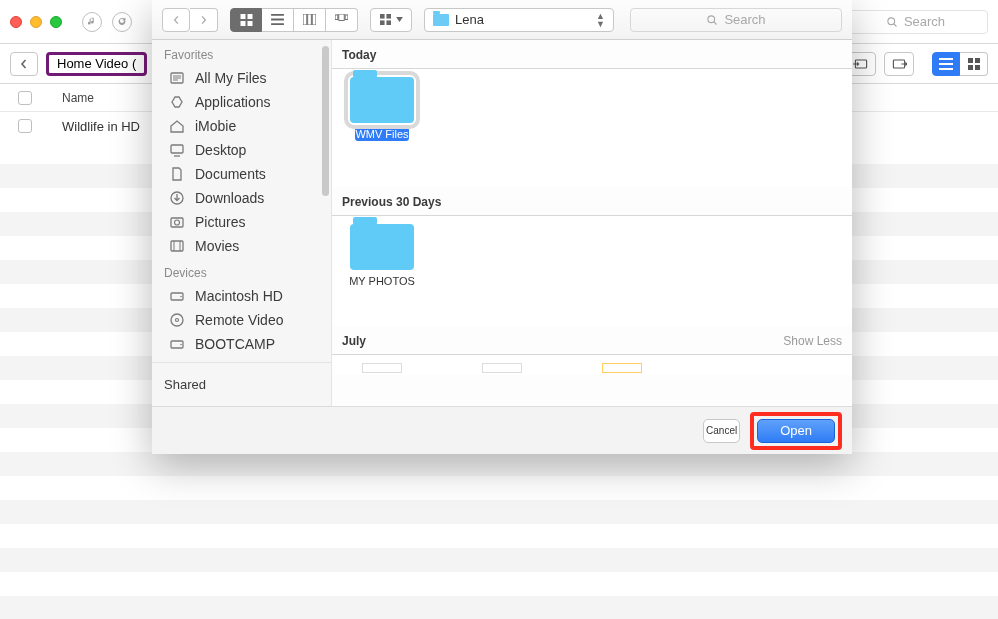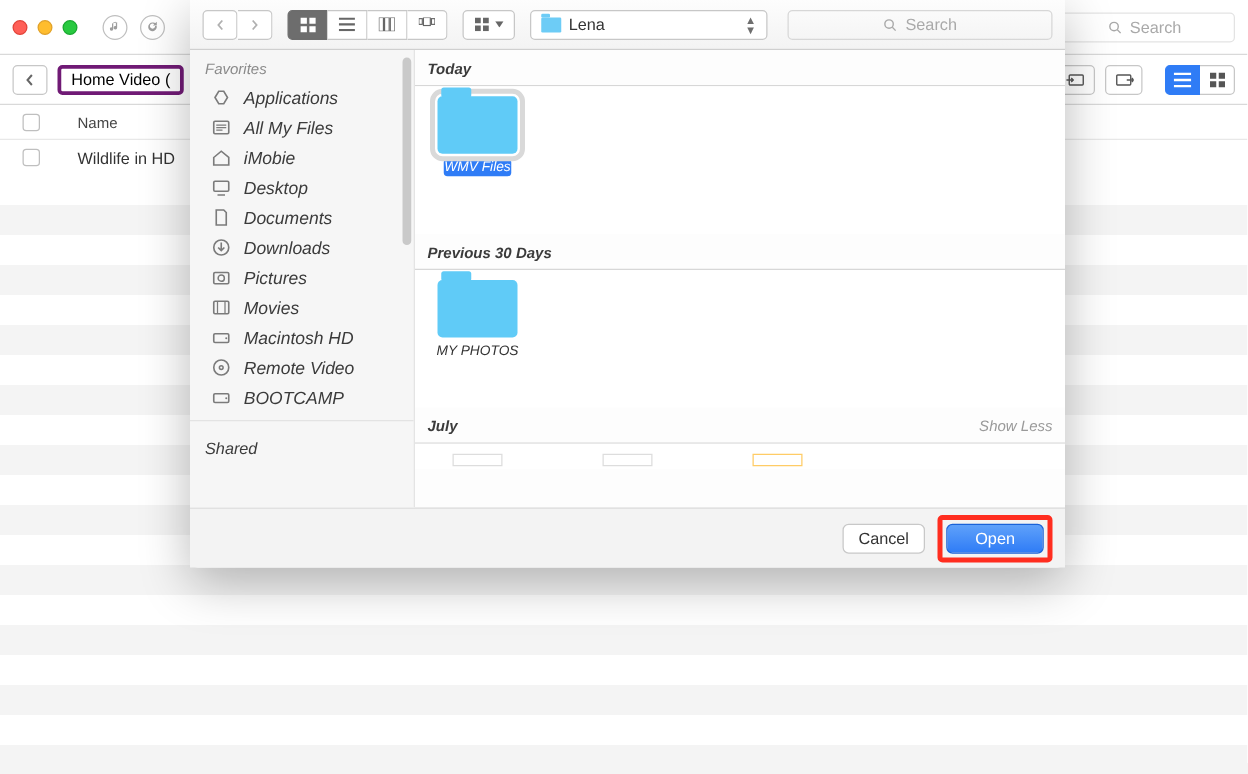--- a/index.html
+++ b/index.html
@@ -36,39 +36,39 @@
   .view-seg .small-btn { width: 32px; padding: 0; font-size: 13px; color: #666; }
   .view-seg .small-btn:not(:first-child) { border-left: none; border-radius: 0; }
   .view-seg .small-btn:first-child { border-top-right-radius: 0; border-bottom-right-radius: 0; }
   .view-seg .small-btn:last-child { border-top-left-radius: 0; border-bottom-left-radius: 0; border-top-right-radius: 4px; border-bottom-right-radius: 4px; }
   .view-seg .small-btn.active { background: #6d6d6d; color: #fff; border-color: #6d6d6d; }
   .group-btn { font-size: 12px; padding: 0 8px; }
   .loc-btn { width: 190px; justify-content: space-between; padding: 0 8px; font-size: 13px; color: #333; }
   .loc-btn .fld-ic { width: 16px; height: 12px; background: #6dccf6; border-radius: 1px; margin-right: 6px; display: inline-block; position: relative; }
   .loc-btn .fld-ic::before { content: ""; position: absolute; top: -3px; left: 0; width: 7px; height: 3px; background: #6dccf6; border-radius: 1px; }
   .dlg-search { flex: 1; height: 24px; border: 1px solid #d7d7d7; border-radius: 4px; display: flex; align-items: center; justify-content: center; gap: 6px; color: #a9a9a9; font-size: 13px; max-width: 240px; margin-left: 4px; }
-  .dlg-body { flex: 1; display: flex; overflow: hidden; font-style: italic; }
+  .dlg-body { flex: 1; display: flex; overflow: hidden; }
   .sidebar { width: 180px; background: #f6f6f6; border-right: 1px solid #e4e4e4; position: relative; overflow: hidden; font-size: 14px; }
   .sidebar .section-title { color: #8a8a8a; font-size: 12px; padding: 8px 12px 4px; }
   .sb-item { display: flex; align-items: center; gap: 9px; padding: 4px 12px 4px 16px; color: #3b3b3b; cursor: default; }
   .sb-item .sb-ic { width: 18px; height: 16px; display: flex; align-items: center; justify-content: center; font-size: 14px; color: #7b7b7b; }
   .sb-scroll { position: absolute; top: 6px; right: 2px; width: 7px; height: 150px; background: #c9c9c9; border-radius: 4px; }
   .sidebar .divider { height: 1px; background: #e3e3e3; margin: 6px 0; }
   .content { flex: 1; background: #fdfdfd; overflow: hidden; display: flex; flex-direction: column; }
   .group-header { font-size: 12px; font-weight: 600; color: #3b3b3b; padding: 8px 10px 6px; border-bottom: 1px solid #d7d7d7; display: flex; justify-content: space-between; align-items: center; }
   .group-body { background: #fff; padding: 8px 10px 4px; display: flex; gap: 36px; }
   .file-item { width: 80px; display: flex; flex-direction: column; align-items: center; gap: 4px; }
   .folder-ic { width: 64px; height: 46px; border-radius: 4px; background: #60cbf7; position: relative; }
   .folder-ic::before { content: ""; position: absolute; top: -7px; left: 3px; width: 24px; height: 8px; background: #60cbf7; border-radius: 2px; }
   .file-name { font-size: 11px; color: #333; text-align: center; padding: 1px 0; border-radius: 3px; white-space: nowrap; }
   .file-item.selected { }
   .file-item.selected .folder-ic { outline: 4px solid #d9d9d9; outline-offset: 2px; }
   .file-item.selected .file-name { background: #2f7cf6; color: #fff; }
   .dlg-footer { height: 48px; background: #f3f3f3; border-top: 1px solid #dcdcdc; display: flex; align-items: center; justify-content: flex-end; padding: 0 10px; gap: 10px; }
-  .btn-default { height: 24px; padding: 2px 12px; border: 1px solid #c8c8c8; border-radius: 5px; background: #fff; font-size: 13px; color: #333; }
+  .btn-default { height: 24px; padding: 2px 2px; border: 1px solid #c8c8c8; border-radius: 5px; background: #fff; font-size: 10px; color: #333; }
   .btn-primary { height: 24px; padding: 2px 22px; border: 1px solid #1a63d8; border-radius: 5px; background: linear-gradient(#5fa1fa,#2f7cf6); color: #fff; font-size: 13px; }
   .primary-highlight { border: 4px solid #ff2d1f; padding: 3px; border-radius: 4px; }
   .spacer { flex: 1; }
   .ud { font-size: 9px; line-height: 8px; color: #6e6e6e; display: flex; flex-direction: column; }
   .hl-icon { width: 14px; height: 11px; display: inline-block; }
   svg { display: block; }
 </style>
 </head>
 <body>
 
@@ -245,37 +245,37 @@
 
     <div class="dlg-body">
 
       <div class="sidebar">
         <div class="sb-scroll"></div>
         <div class="section-title">Favorites</div>
 
         <div class="sb-item">
             <span class="sb-ic">
               <svg width="16" height="16" viewBox="0 0 16 16">
-                <path d="M3 8l3-5h4l3 5-3 5H6z" fill="none" stroke="#7b7b7b" stroke-width="1.3"></path>
-              </svg>
-            </span>
-            <span>Applications</span>
-          </div>
-        <div class="sb-item">
-            <span class="sb-ic">
-              <svg width="16" height="16" viewBox="0 0 16 16">
                 <rect x="2" y="3" width="12" height="10" rx="1" fill="none" stroke="#7b7b7b" stroke-width="1.3"></rect>
                 <path d="M4 6h8M4 8h8M4 10h5" stroke="#7b7b7b" stroke-width="1"></path>
               </svg>
             </span>
             <span>All My Files</span>
           </div>
         <div class="sb-item">
             <span class="sb-ic">
               <svg width="16" height="16" viewBox="0 0 16 16">
+                <path d="M3 8l3-5h4l3 5-3 5H6z" fill="none" stroke="#7b7b7b" stroke-width="1.3"></path>
+              </svg>
+            </span>
+            <span>Applications</span>
+          </div>
+        <div class="sb-item">
+            <span class="sb-ic">
+              <svg width="16" height="16" viewBox="0 0 16 16">
                 <path d="M2 8l6-5 6 5v6H2z" fill="none" stroke="#7b7b7b" stroke-width="1.3"></path>
               </svg>
             </span>
             <span>iMobie</span>
           </div>
         <div class="sb-item">
             <span class="sb-ic">
               <svg width="16" height="16" viewBox="0 0 16 16">
                 <rect x="2" y="3" width="12" height="8" rx="1" fill="none" stroke="#7b7b7b" stroke-width="1.3"></rect>
                 <path d="M5 14h6" stroke="#7b7b7b" stroke-width="1.3"></path>
@@ -312,20 +312,21 @@
         <div class="sb-item">
             <span class="sb-ic">
               <svg width="16" height="16" viewBox="0 0 16 16">
                 <rect x="2" y="3" width="12" height="10" rx="1" fill="none" stroke="#7b7b7b" stroke-width="1.3"></rect>
                 <path d="M5 3v10M11 3v10" stroke="#7b7b7b" stroke-width="1"></path>
               </svg>
             </span>
             <span>Movies</span>
           </div>
 
+        <div class="section-title">Devices</div>
         <div class="sb-item">
             <span class="sb-ic">
               <svg width="16" height="16" viewBox="0 0 16 16">
                 <rect x="2" y="5" width="12" height="7" rx="1" fill="none" stroke="#7b7b7b" stroke-width="1.3"></rect>
                 <circle cx="12" cy="8.5" r="0.8" fill="#7b7b7b"></circle>
               </svg>
             </span>
             <span>Macintosh HD</span>
           </div>
         <div class="sb-item">

